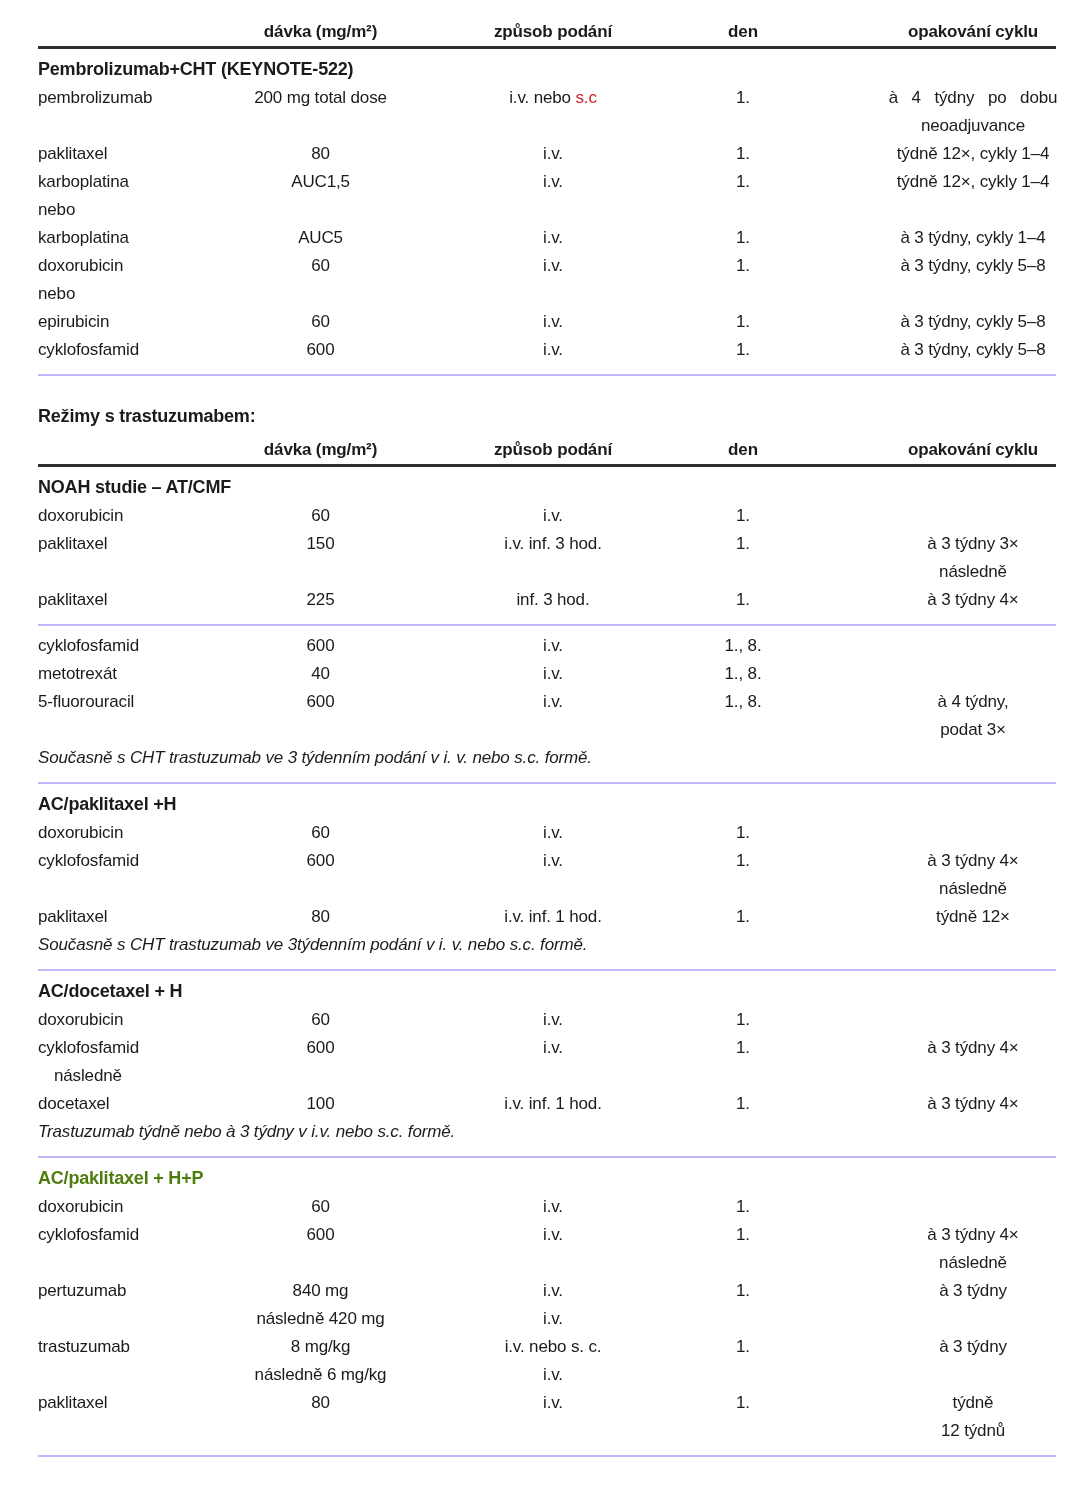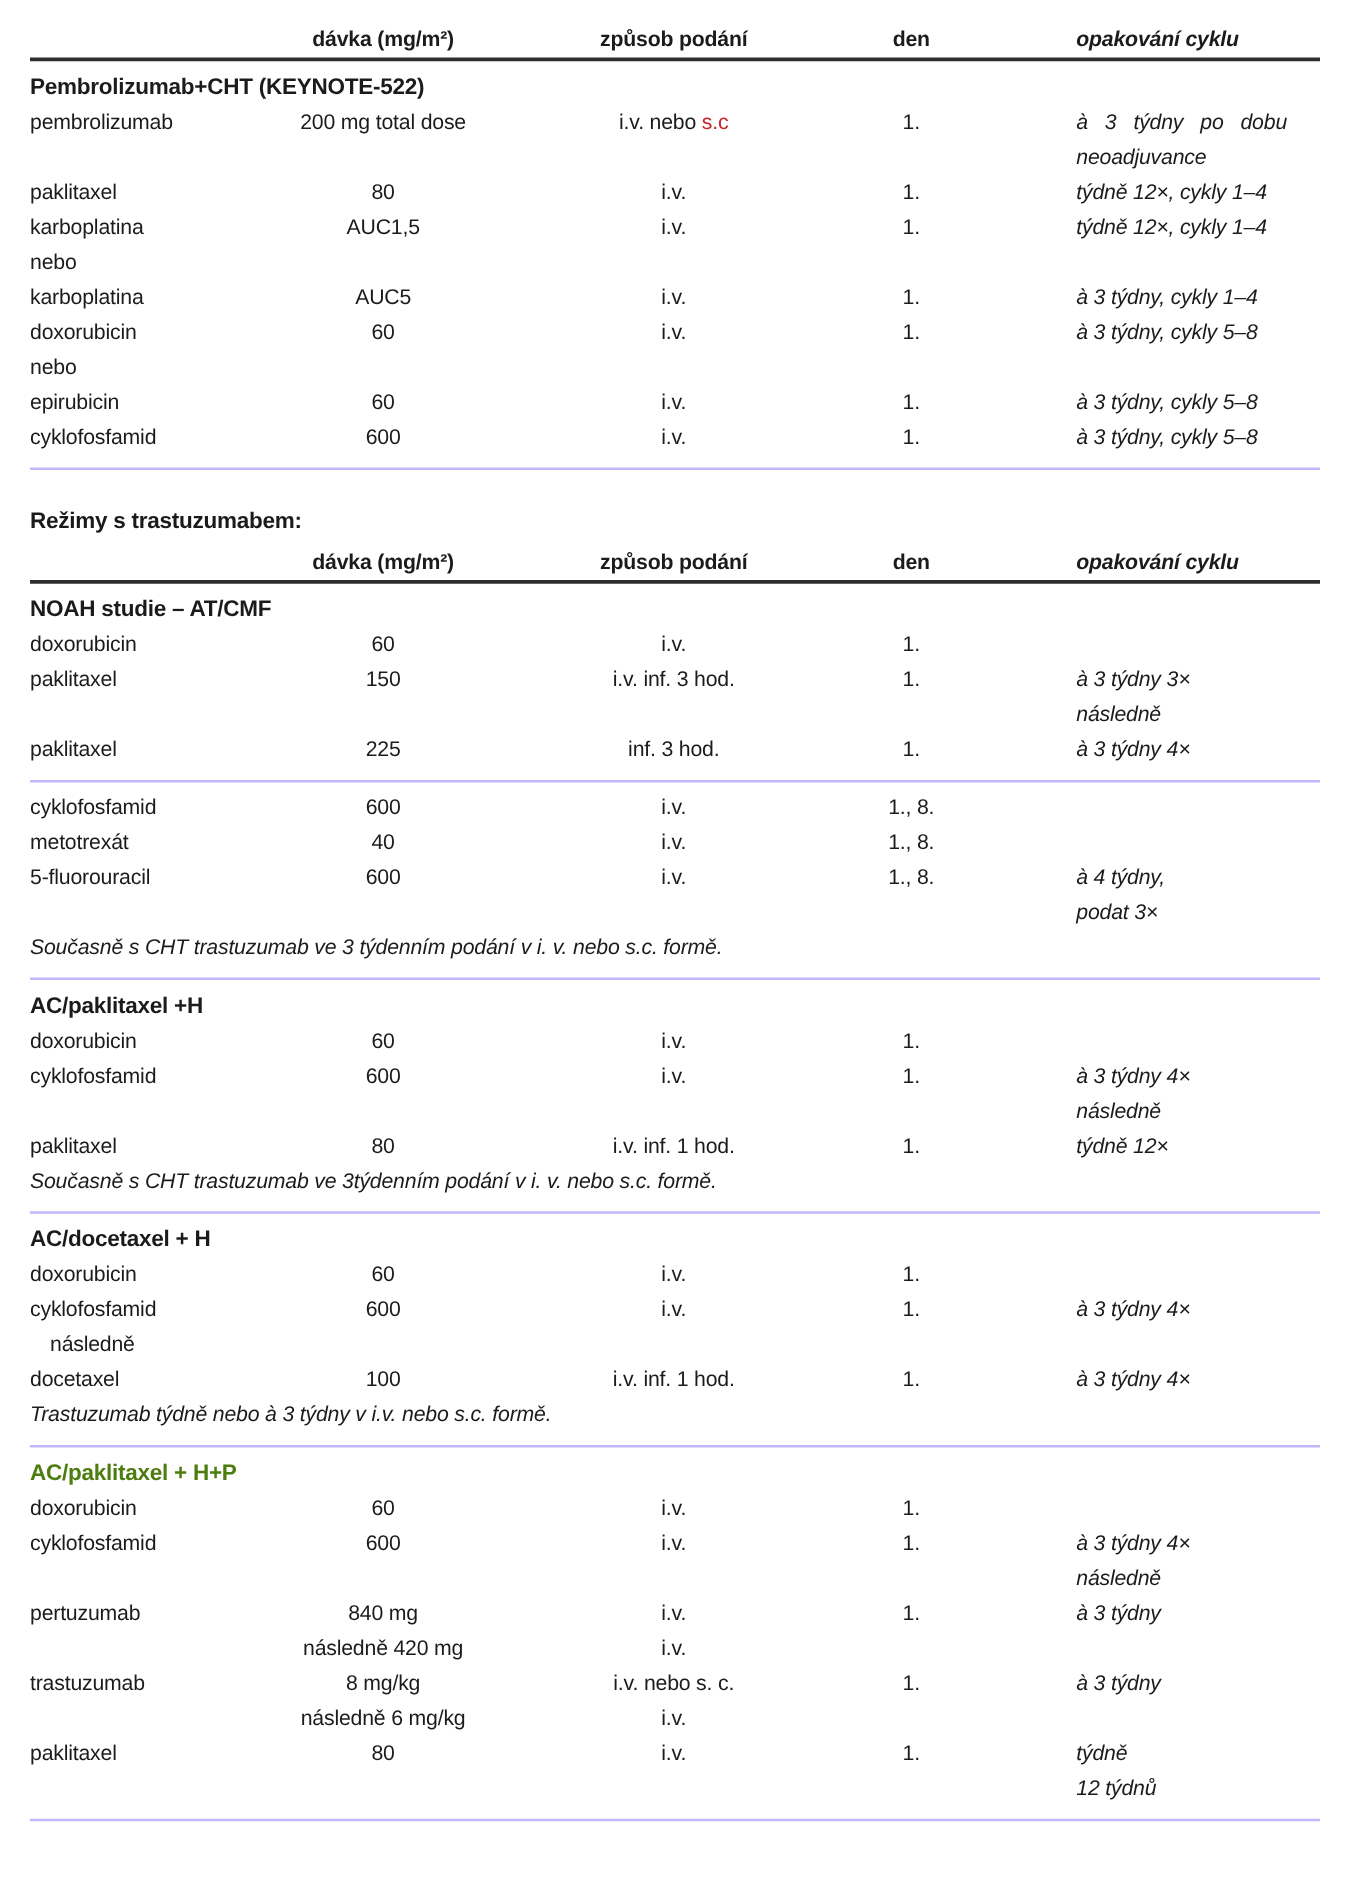--- a/index.html
+++ b/index.html
@@ -1,28 +1,28 @@
 <!DOCTYPE html>
 <html><head>
 <meta charset="utf-8">
 <style>
   html,body{margin:0;padding:0;background:#ffffff;}
   body{
     width:1078px;height:1511px;overflow:hidden;
     font-family:"Liberation Sans","DejaVu Sans",sans-serif;
     color:#1b1b1b;
   }
-  .page{box-sizing:border-box;width:1078px;height:1511px;padding:18px 22px 0 24px;}
+  .page{box-sizing:border-box;width:1078px;height:1511px;padding:18px 22px 0 38px;}
   
   .row{display:grid;grid-template-columns:185px 195px 270px 110px 273px;align-items:start;}
   .c{font-size:17px;line-height:28px;letter-spacing:-0.15px;}
   .c-name{text-align:left;}
   .c-name.indent{padding-left:16px;}
   .c-dose,.c-route,.c-day{text-align:center;}
-  .c-opak{padding-left:77px;text-align:left;font-style:italic;}
+  .c-opak{padding-left:77px;text-align:center;}
   .line{white-space:nowrap;}
   .line.wide{word-spacing:9px;}
   .thead{border-bottom:3px solid #2e2e2e;}
   .thead .c{font-weight:bold;min-height:28px;}
   .section{border-bottom:2px solid #c4b5fd;padding-top:6px;padding-bottom:10px;}
   .sec-title{font-weight:bold;font-size:18px;line-height:29px;letter-spacing:-0.2px;}
   .sec-title.red{color:#4d7c0f;}
   .red{color:#c8232a;}
   .note{font-style:italic;font-size:17px;line-height:28px;letter-spacing:-0.15px;}
   .intro{font-weight:bold;font-size:18px;line-height:28px;margin-top:26px;margin-bottom:6px;letter-spacing:-0.2px;}
@@ -48,21 +48,21 @@
           <div class="c c-dose">
             <div class="line">200 mg total dose</div>
           </div>
           <div class="c c-route">
             <div class="line">i.v. nebo <span class="red">s.c</span></div>
           </div>
           <div class="c c-day">
             <div class="line">1.</div>
           </div>
           <div class="c c-opak">
-            <div class="line wide">à 3 týdny po dobu</div>
+            <div class="line wide">à 4 týdny po dobu</div>
             <div class="line">neoadjuvance</div>
           </div>
         </div>
         <div class="row">
           <div class="c c-name">
             <div class="line">paklitaxel</div>
           </div>
           <div class="c c-dose">
             <div class="line">80</div>
           </div>

